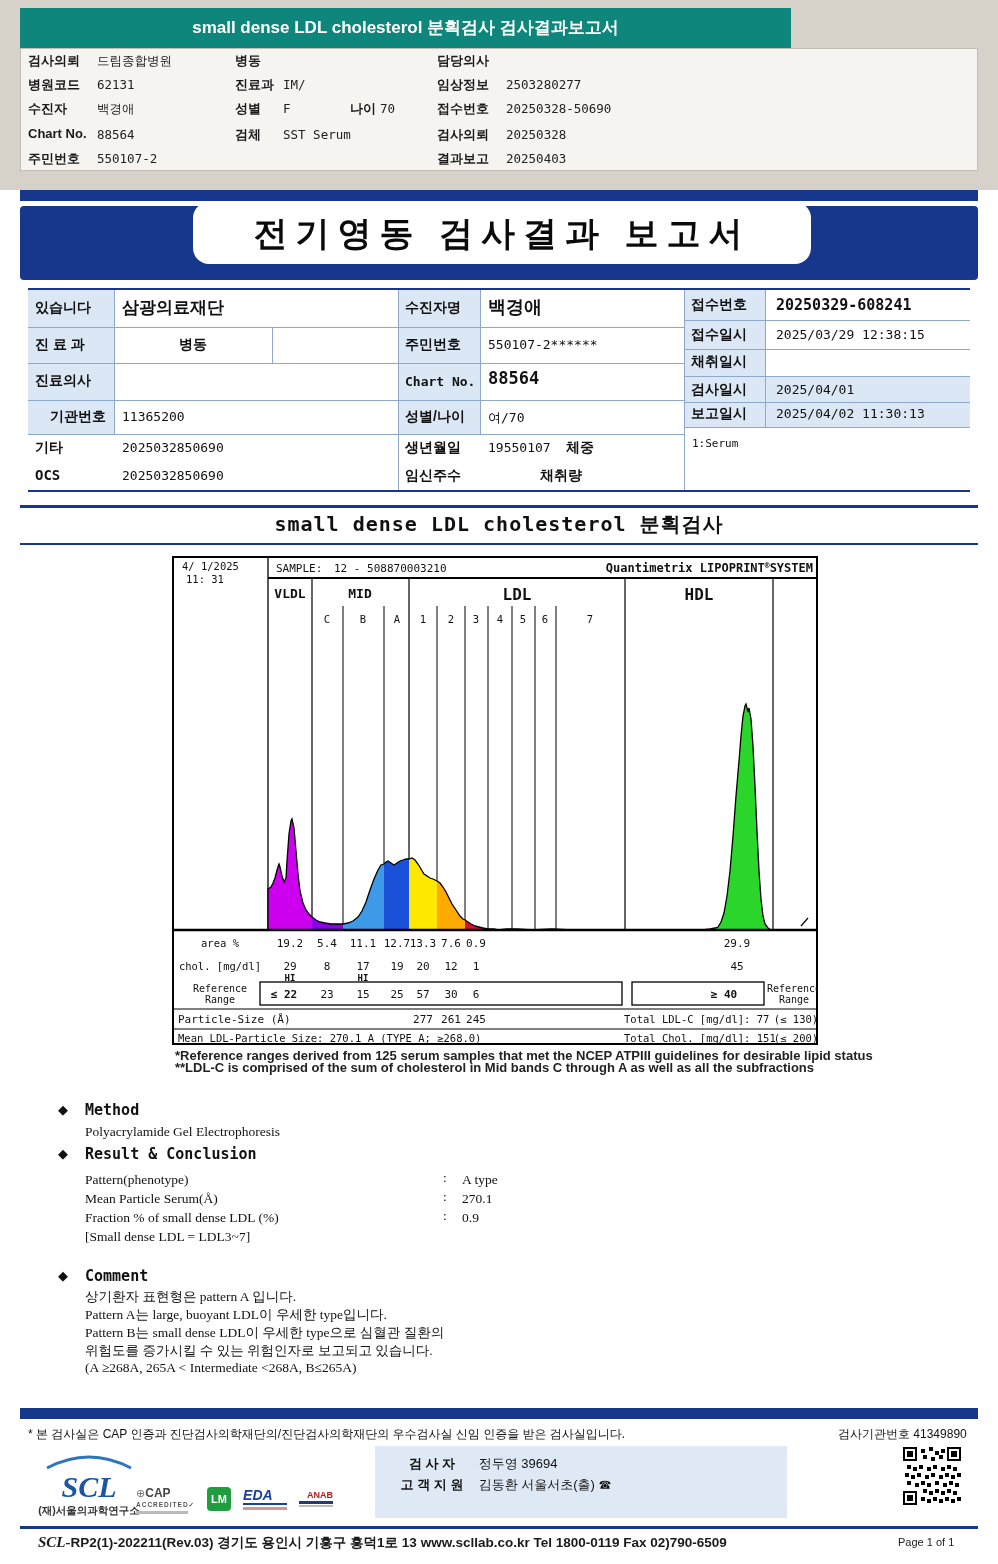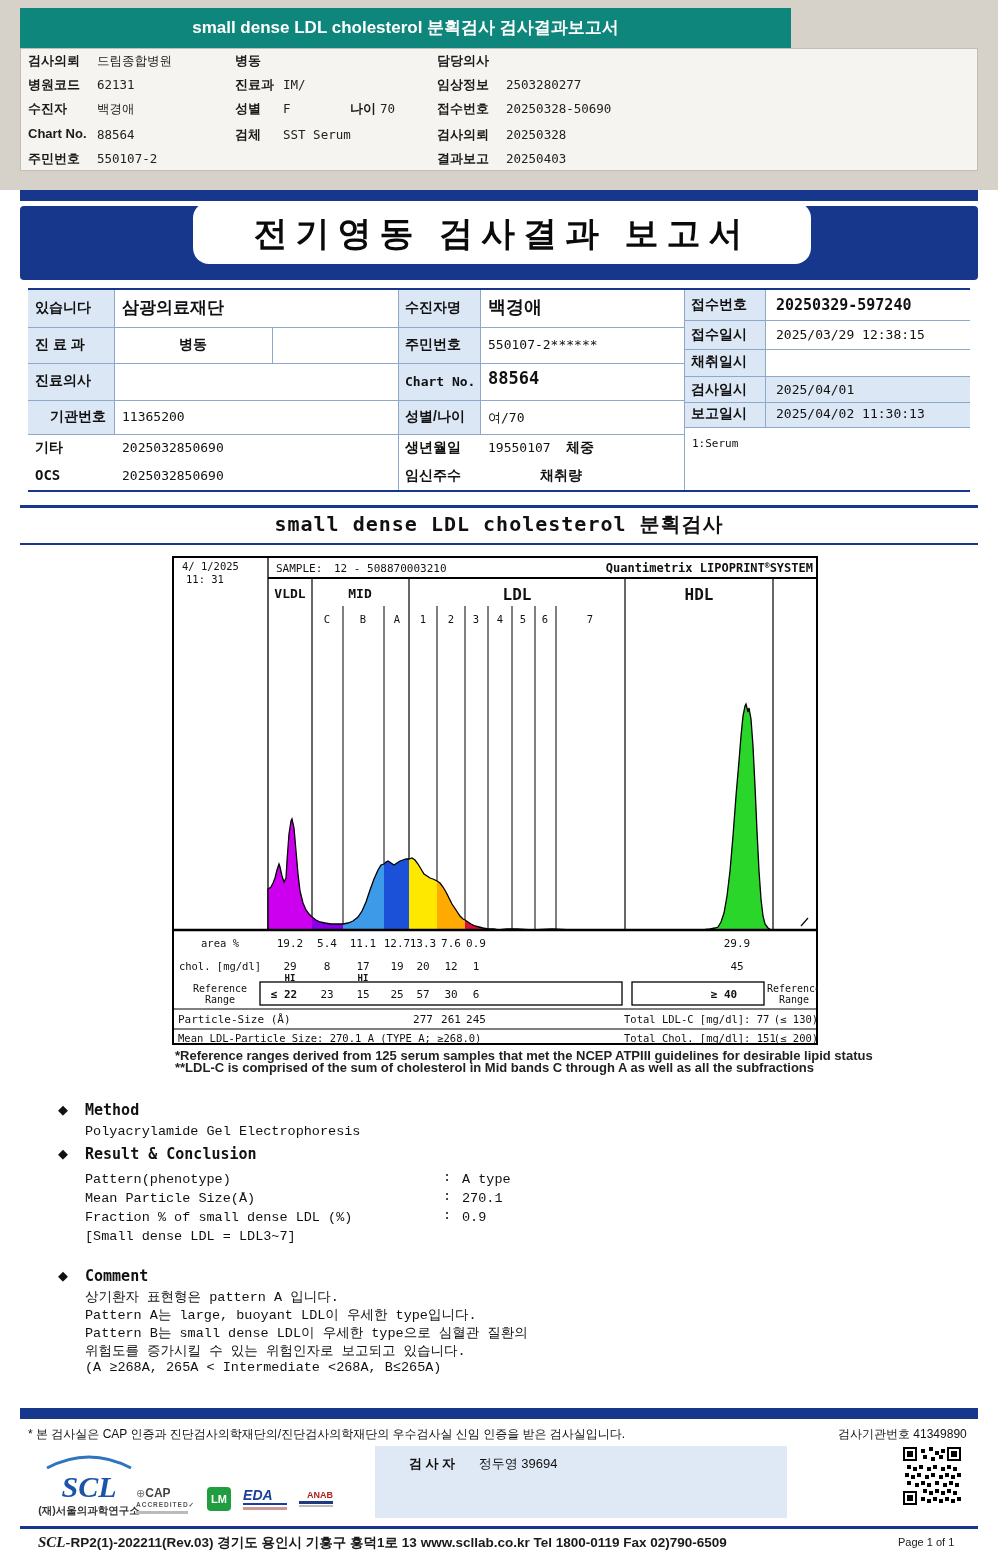--- a/index.html
+++ b/index.html
@@ -22,21 +22,21 @@
   .mt-blue{position:absolute;background:#dbe7f5;}
   .mt-lbl{position:absolute;font-size:14px;font-weight:bold;white-space:nowrap;}
   .mt-val{position:absolute;font-size:13px;white-space:nowrap;font-family:"DejaVu Sans Mono",monospace;}
   
   .sec-title{left:0;top:511px;width:998px;text-align:center;font-size:20px;font-weight:bold;
              font-family:"DejaVu Sans Mono",monospace;letter-spacing:1px;}
   
   svg text{font-family:"DejaVu Sans Mono",monospace;fill:#111;}
   .fn{font-size:13px;color:#222;line-height:12px;white-space:nowrap;font-weight:bold;}
   .meth-title{font-size:15px;font-weight:bold;font-family:"DejaVu Sans Mono",monospace;}
-  .meth-body{font-size:13.5px;font-family:Liberation Mono, monospace;white-space:nowrap;}
+  .meth-body{font-size:13.5px;font-family:Liberation Serif, serif;white-space:nowrap;}
   .bullet{font-size:13px;}
   .sig-block{left:375px;top:1446px;width:412px;height:72px;background:#dfe9f5;}
   .sig-row{font-size:13px;white-space:nowrap;margin-top:3px;}
   .sig-l{display:inline-block;width:86px;font-weight:bold;text-align:center;}
   .foot-small{font-size:12px;white-space:nowrap;}
   .logo-row{left:136px;top:1483px;display:flex;align-items:center;gap:12px;}
 </style>
 </head>
 <body>
 
@@ -129,21 +129,21 @@
   <div class="mt-val" style="left:460px;top:119px">여/70</div>
   <div class="mt-val" style="left:460px;top:150px">19550107</div>
   <div class="mt-lbl" style="left:538px;top:149px">체중</div>
   <div class="mt-lbl" style="left:512px;top:177px">채취량</div>
 
   <div class="mt-lbl" style="left:663px;top:6px">접수번호</div>
   <div class="mt-lbl" style="left:663px;top:36px">접수일시</div>
   <div class="mt-lbl" style="left:663px;top:63px">채취일시</div>
   <div class="mt-lbl" style="left:663px;top:91px">검사일시</div>
   <div class="mt-lbl" style="left:663px;top:115px">보고일시</div>
-  <div style="position:absolute;left:748px;top:6px;font-size:15px;font-weight:bold;font-family:'DejaVu Sans Mono',monospace">20250329-597240</div>
+  <div style="position:absolute;left:748px;top:6px;font-size:15px;font-weight:bold;font-family:'DejaVu Sans Mono',monospace">20250329-608241</div>
   <div class="mt-val" style="left:748px;top:37px">2025/03/29 12:38:15</div>
   <div class="mt-val" style="left:748px;top:92px">2025/04/01</div>
   <div class="mt-val" style="left:748px;top:116px">2025/04/02 11:30:13</div>
   <div class="mt-val" style="left:664px;top:147px;font-size:11px">1:Serum</div>
 </div>
 
 <div class="abs navy" style="left:20px;top:505px;width:958px;height:3px"></div>
 <div class="abs sec-title">small dense LDL cholesterol 분획검사</div>
 <div class="abs navy" style="left:20px;top:543px;width:958px;height:2px"></div>
 
@@ -261,21 +261,21 @@
 
 <div class="abs bullet" style="left:58px;top:1102px">◆</div>
 <div class="abs meth-title" style="left:85px;top:1101px">Method</div>
 <div class="abs meth-body" style="left:85px;top:1124px">Polyacrylamide Gel Electrophoresis</div>
 <div class="abs bullet" style="left:58px;top:1146px">◆</div>
 <div class="abs meth-title" style="left:85px;top:1145px">Result &amp; Conclusion</div>
 
 <div class="abs meth-body" style="left:85px;top:1172px">Pattern(phenotype)</div>
 <div class="abs meth-body" style="left:443px;top:1170px">:</div>
 <div class="abs meth-body" style="left:462px;top:1172px">A type</div>
-<div class="abs meth-body" style="left:85px;top:1191px">Mean Particle Size(Å)</div>
+<div class="abs meth-body" style="left:85px;top:1191px">Mean Particle Serum(Å)</div>
 <div class="abs meth-body" style="left:443px;top:1189px">:</div>
 <div class="abs meth-body" style="left:462px;top:1191px">270.1</div>
 <div class="abs meth-body" style="left:85px;top:1210px">Fraction % of small dense LDL (%)</div>
 <div class="abs meth-body" style="left:443px;top:1208px">:</div>
 <div class="abs meth-body" style="left:462px;top:1210px">0.9</div>
 <div class="abs meth-body" style="left:85px;top:1229px">[Small dense LDL = LDL3~7]</div>
 
 <div class="abs bullet" style="left:58px;top:1268px">◆</div>
 <div class="abs meth-title" style="left:85px;top:1267px">Comment</div>
 <div class="abs meth-body" style="left:85px;top:1288px">상기환자 표현형은 pattern A 입니다.</div>
@@ -286,20 +286,24 @@
 
 <div class="abs navy" style="left:20px;top:1408px;width:958px;height:11px"></div>
 <div class="abs foot-small" style="left:28px;top:1426px">* 본 검사실은 CAP 인증과 진단검사의학재단의/진단검사의학재단의 우수검사실 신임 인증을 받은 검사실입니다.</div>
 <div class="abs foot-small" style="left:838px;top:1426px">검사기관번호 41349890</div>
 
 <div class="abs sig-block">
   <div style="padding:6px 0 0 14px">
     <div class="sig-row">
       <span class="sig-l">검  사  자</span>
       <span>정두영 39694</span>
+    </div>
+    <div class="sig-row">
+      <span class="sig-l">고 객 지 원</span>
+      <span>김동환 서울서초(출) ☎</span>
     </div>
   </div>
 </div>
 
 <div class="abs" style="left:34px;top:1454px;width:110px;text-align:center">
   <svg width="100" height="16" viewBox="0 0 100 16">
     <path d="M8,14 Q50,-8 92,14" stroke="#2f74bf" stroke-width="3" fill="none"></path>
   </svg>
   <div style="font-family:'Liberation Serif',serif;font-style:italic;font-weight:bold;font-size:30px;color:#1b55a8;line-height:26px">SCL</div>
   <div style="font-size:10.5px;font-weight:bold;color:#333;margin-top:4px">(재)서울의과학연구소</div>

